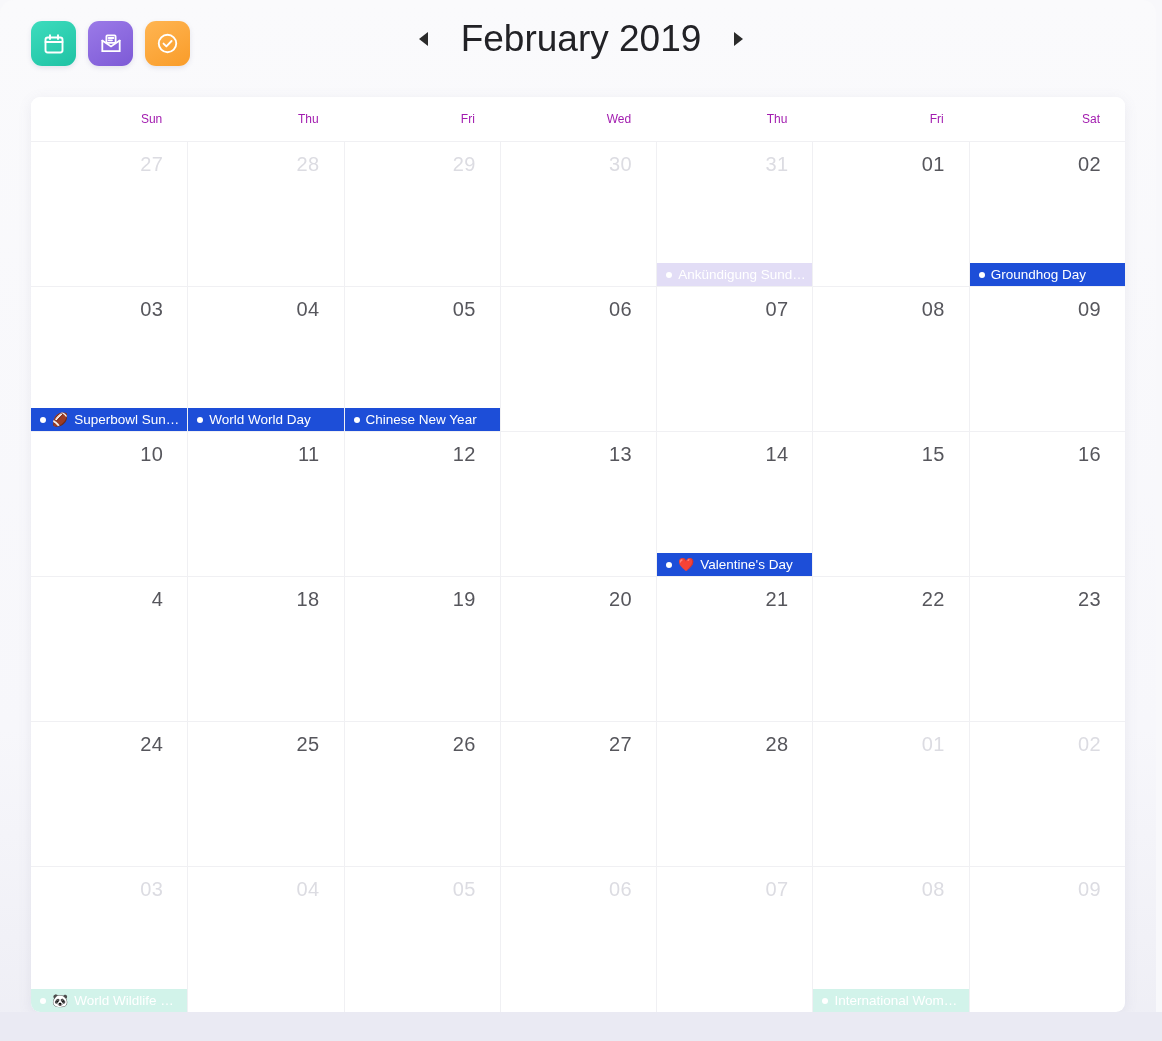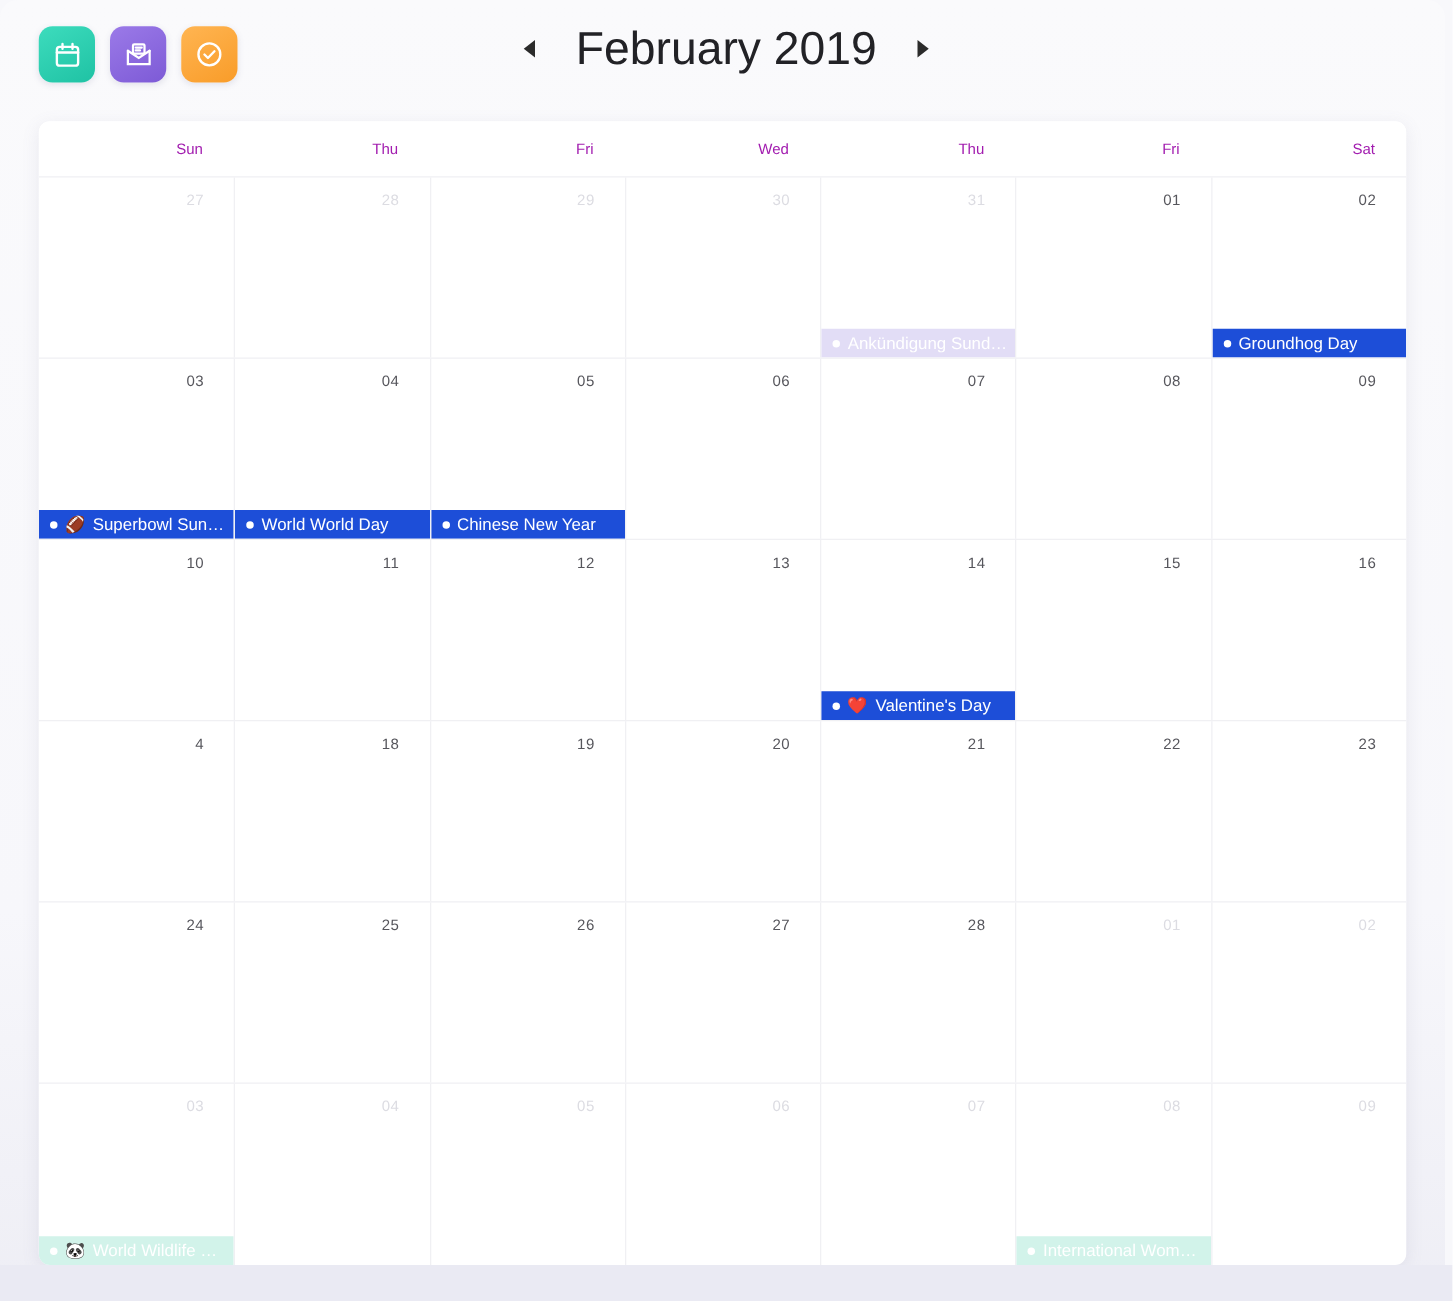--- a/index.html
+++ b/index.html
@@ -176,21 +176,21 @@
     position: relative;
     border-left: 1px solid #f0f0f3;
     overflow: hidden;
   }
   .day-cell:first-child { border-left: none; }
 
   .day-number {
     position: absolute;
     top: 11px;
     right: 24px;
-    font-size: 12px;
+    font-size: 20px;
     color: #56565c;
     letter-spacing: 0.4px;
   }
   .day-cell.other-month .day-number { color: #dcdce2; }
 
   .event-stack {
     position: absolute;
     left: 0;
     right: 0;
     bottom: 0;

